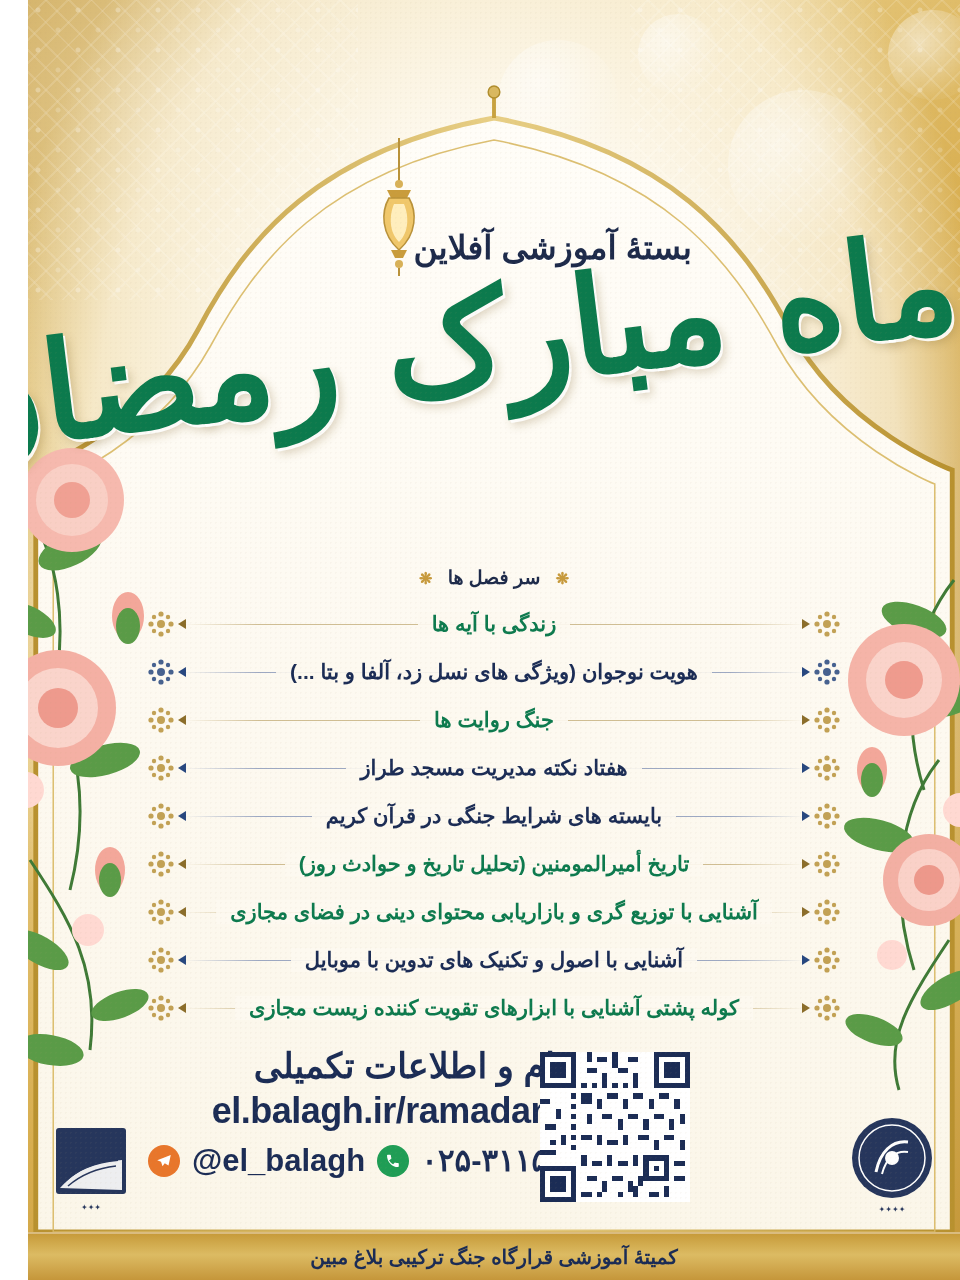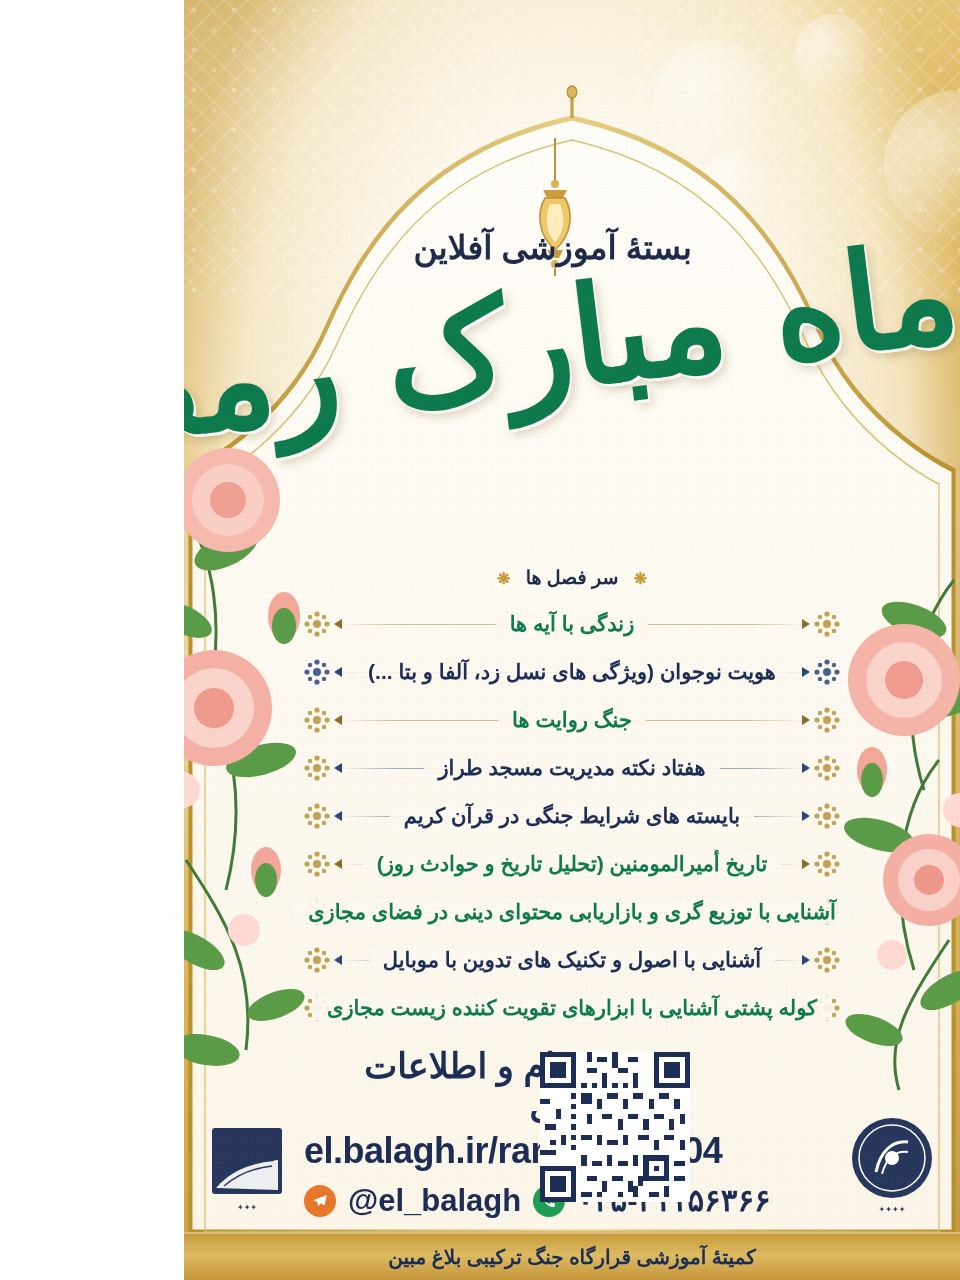--- a/index.html
+++ b/index.html
@@ -3,21 +3,21 @@
 <meta charset="utf-8">
 <style>
   * { box-sizing: border-box; }
   html, body {
     margin: 0; padding: 0;
     width: 960px; height: 1280px;
     font-family: "Liberation Sans", sans-serif;
   }
   .poster {
     position: relative;
-    width: 776px; height: 1280px;
+    width: 932px; height: 1280px;
     overflow: hidden;
     background:
       radial-gradient(ellipse at 50% 42%, #fffdf7 0%, #fdf8ec 40%, rgba(253,246,228,0.75) 62%, rgba(250,235,198,0.0) 78%),
       radial-gradient(circle at 12% 8%, rgba(255,255,255,0.35) 0%, rgba(255,255,255,0) 30%),
       linear-gradient(135deg, #caa043 0%, #d9b55d 18%, #e6c87e 34%, #d8ae4f 52%, #c89a3a 68%, #d7b159 84%, #c39536 100%);
   }
 
   
   .bokeh { position: absolute; border-radius: 50%; background: radial-gradient(circle at 35% 35%, rgba(255,255,255,0.55), rgba(255,255,255,0.05) 70%); pointer-events:none; }
 

